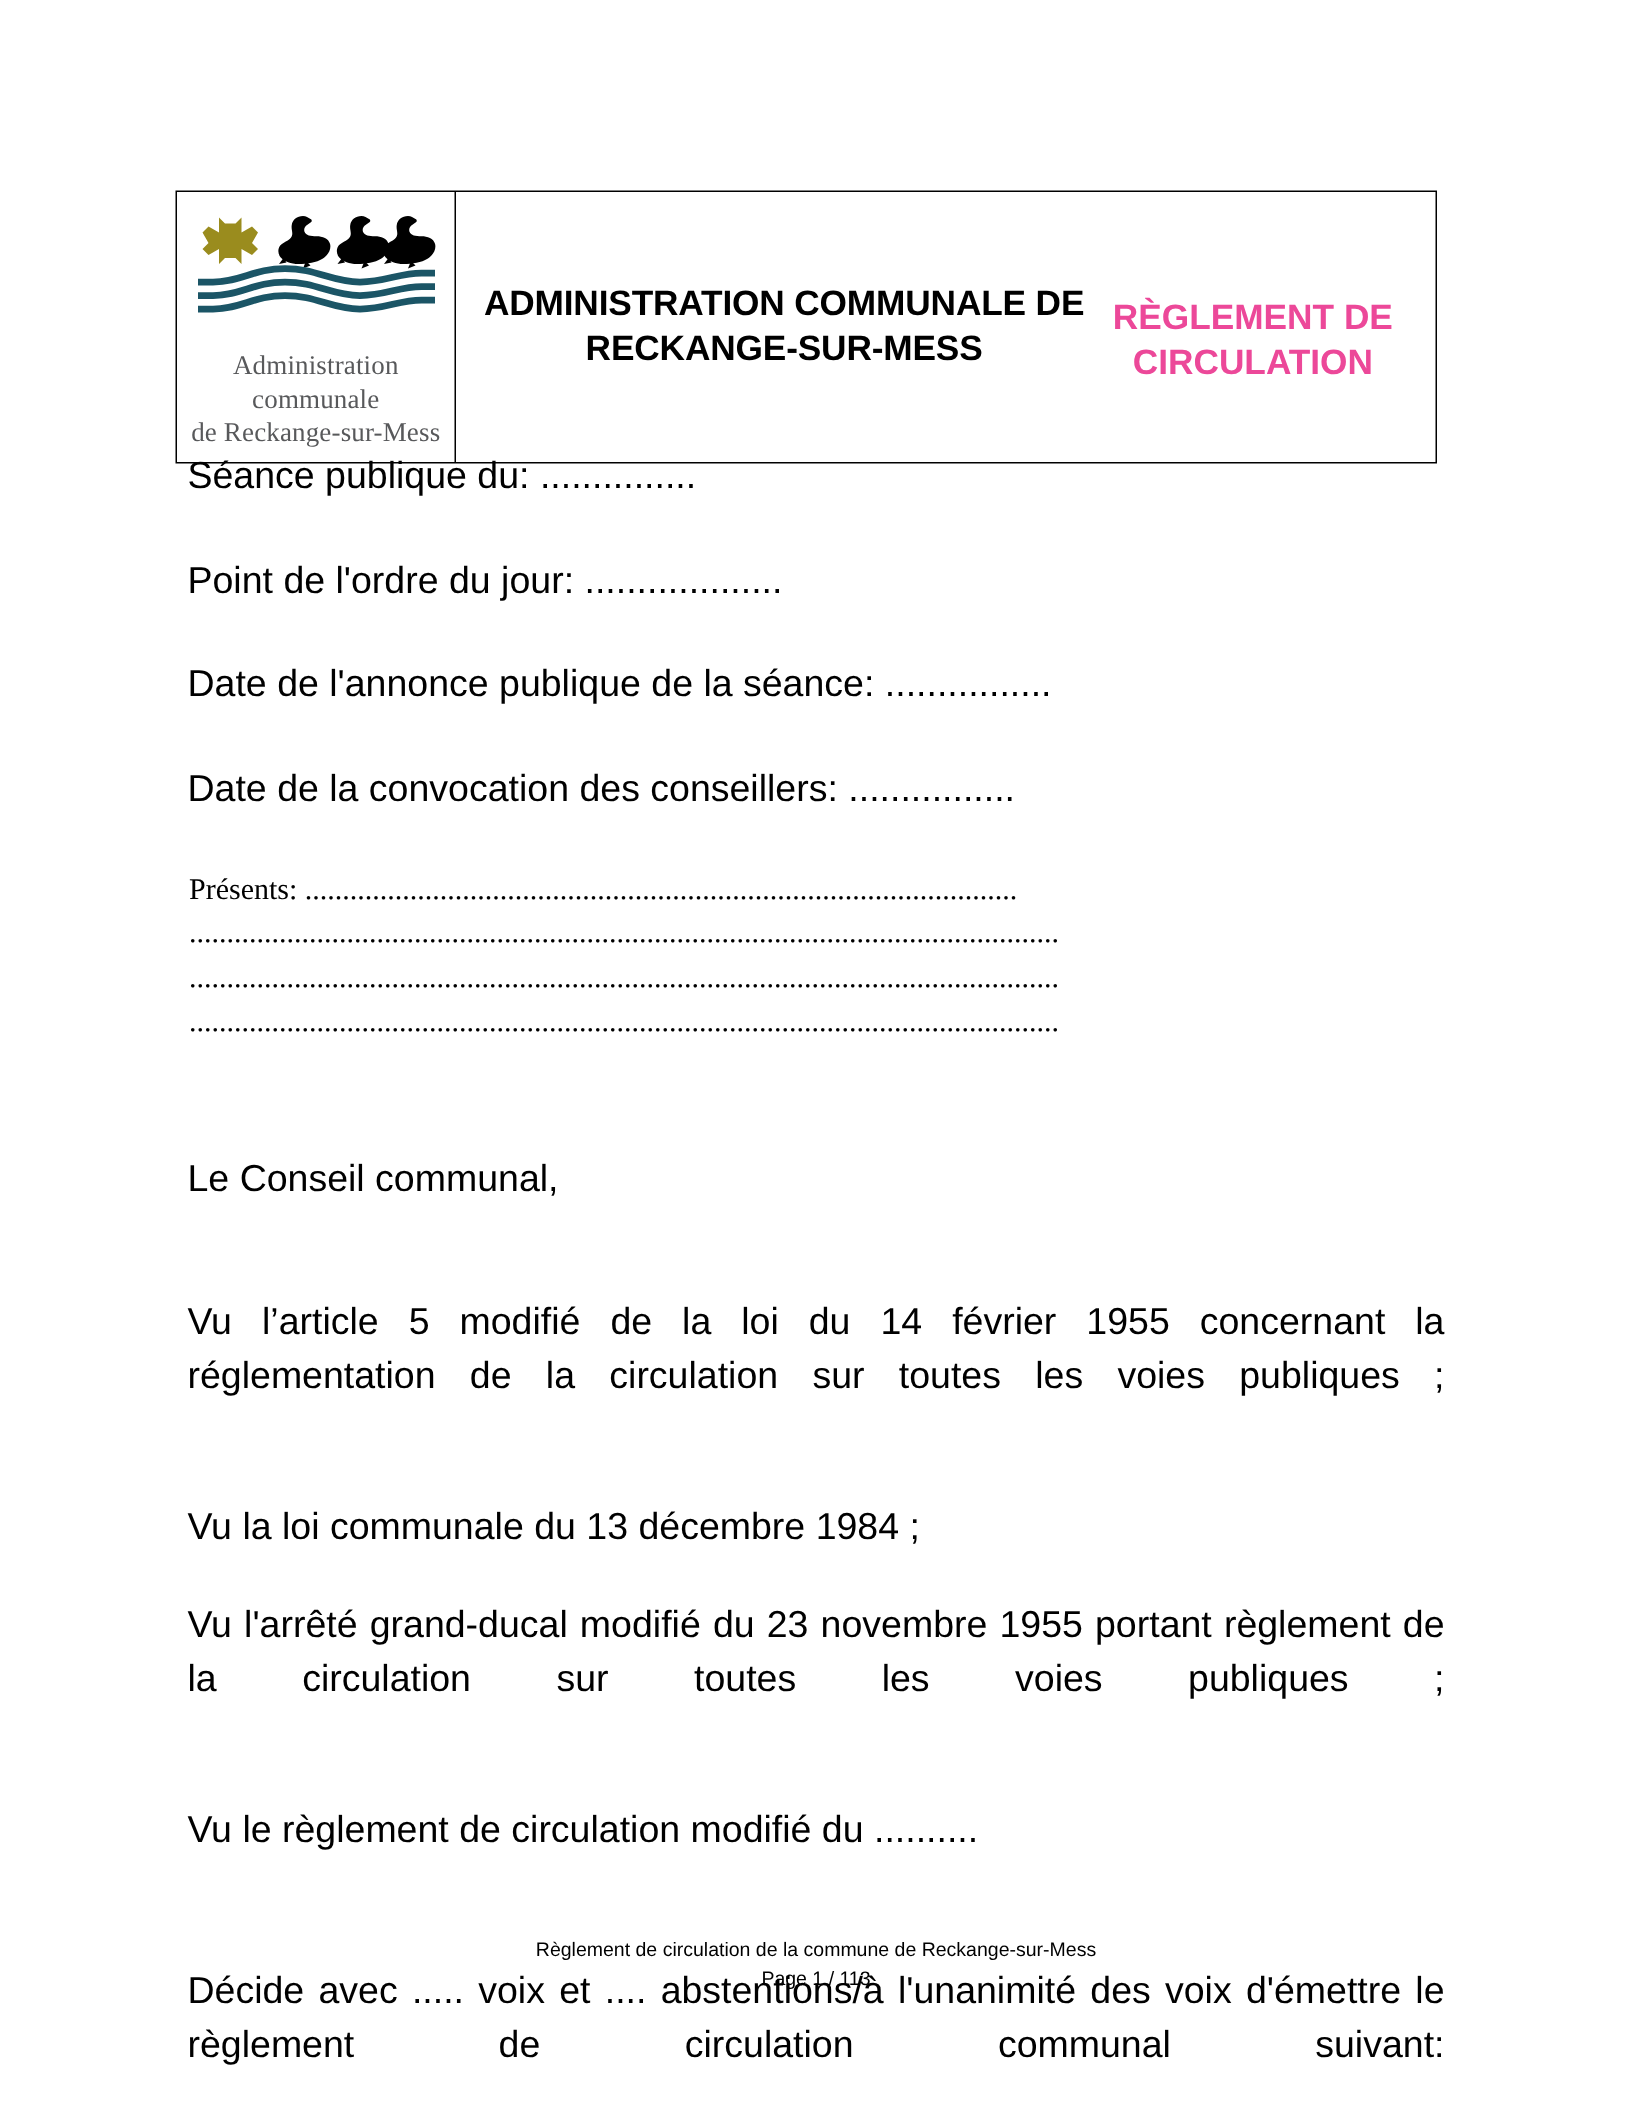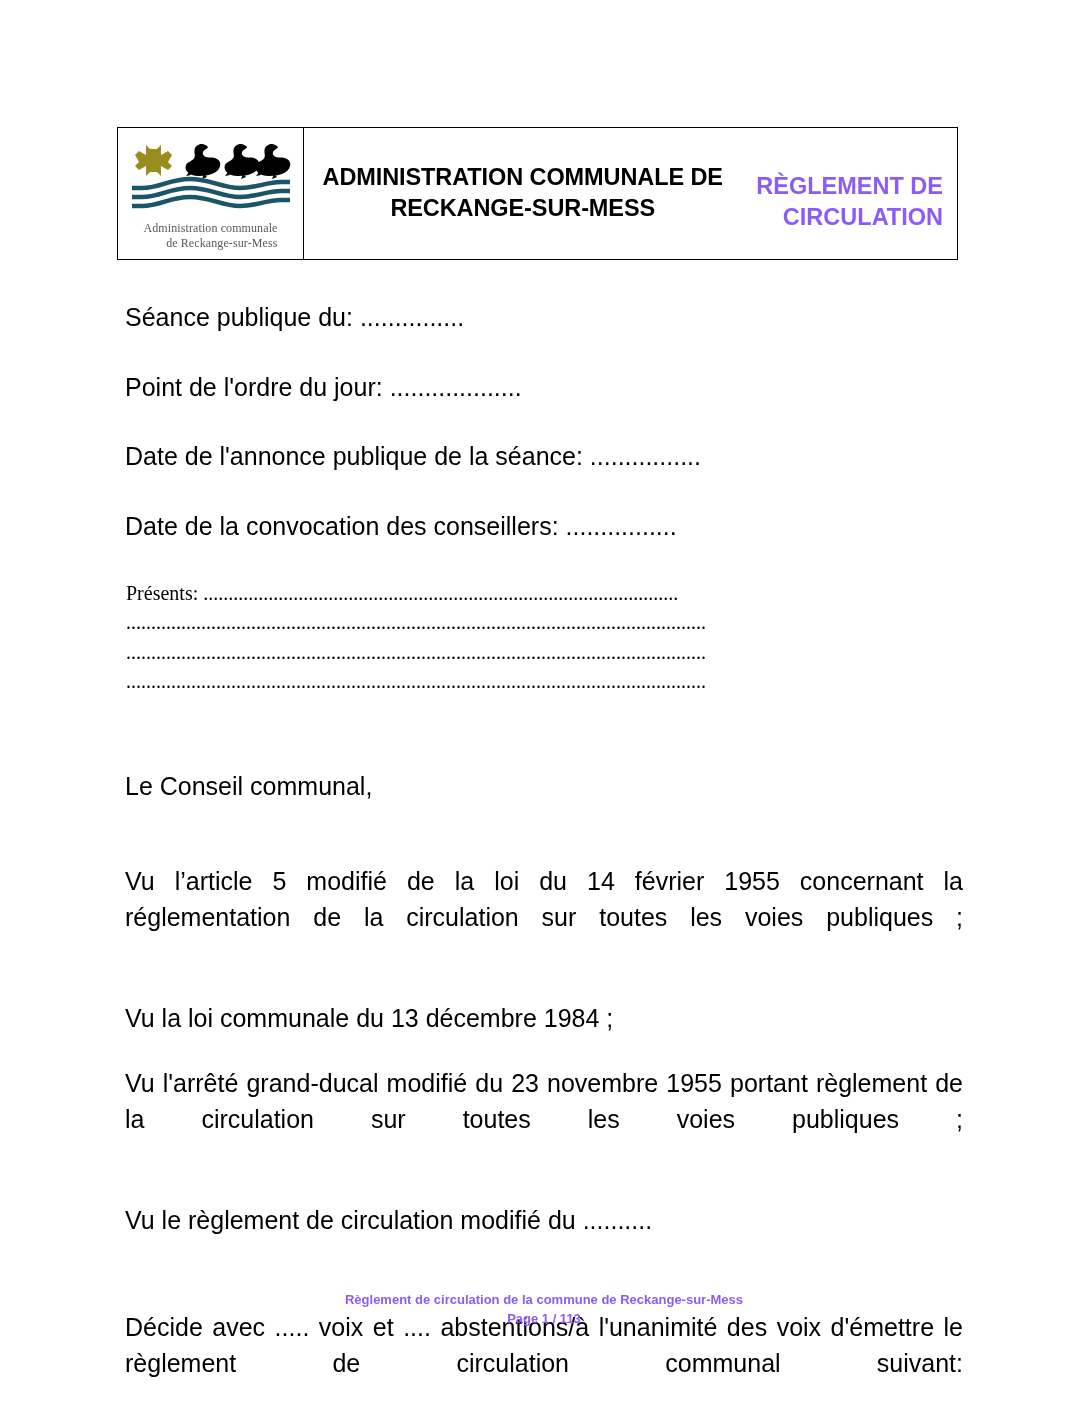--- a/index.html
+++ b/index.html
@@ -63,45 +63,45 @@
     flex-direction: column;
     align-items: center;
   }
   .logo-emblem {
     width: 160px;
     height: 78px;
     display: block;
   }
   .logo-caption {
     font-family: "Liberation Serif", serif;
-    font-size: 12px;
+    font-size: 18px;
     line-height: 1.25;
     color: #58595b;
-    text-align: right;
-    margin-top: 7px;
+    text-align: center;
+    margin-top: 18px;
     letter-spacing: 0.1px;
   }
 
   
   .header-title {
     font-family: "Liberation Sans", sans-serif;
     font-weight: bold;
     font-size: 23.5px;
     line-height: 1.28;
     text-align: center;
     color: #000;
     letter-spacing: -0.1px;
   }
   .header-subtitle {
     font-family: "Liberation Sans", sans-serif;
     font-weight: bold;
     font-size: 23.5px;
     line-height: 1.28;
-    text-align: right;
-    color: #8b5cf6;
+    text-align: center;
+    color: #ec4899;
     margin-top: 18px;
   }
 
   
   .body-area {
     position: absolute;
     left: 125px;
     top: 300px;
     width: 838px;
   }
@@ -139,24 +139,24 @@
   
   .footer {
     position: absolute;
     left: 0;
     top: 1291px;
     width: 1088px;
     text-align: center;
   }
   .footer-line {
     font-family: "Liberation Sans", sans-serif;
-    font-weight: bold;
+    font-weight: normal;
     font-size: 13px;
     line-height: 1.45;
-    color: #8b5cf6;
+    color: #000000;
   }
 </style>
 </head>
 <body>
 
 <div class="page">
 
   <div class="header-table">
 
     <div class="header-logo-cell">

